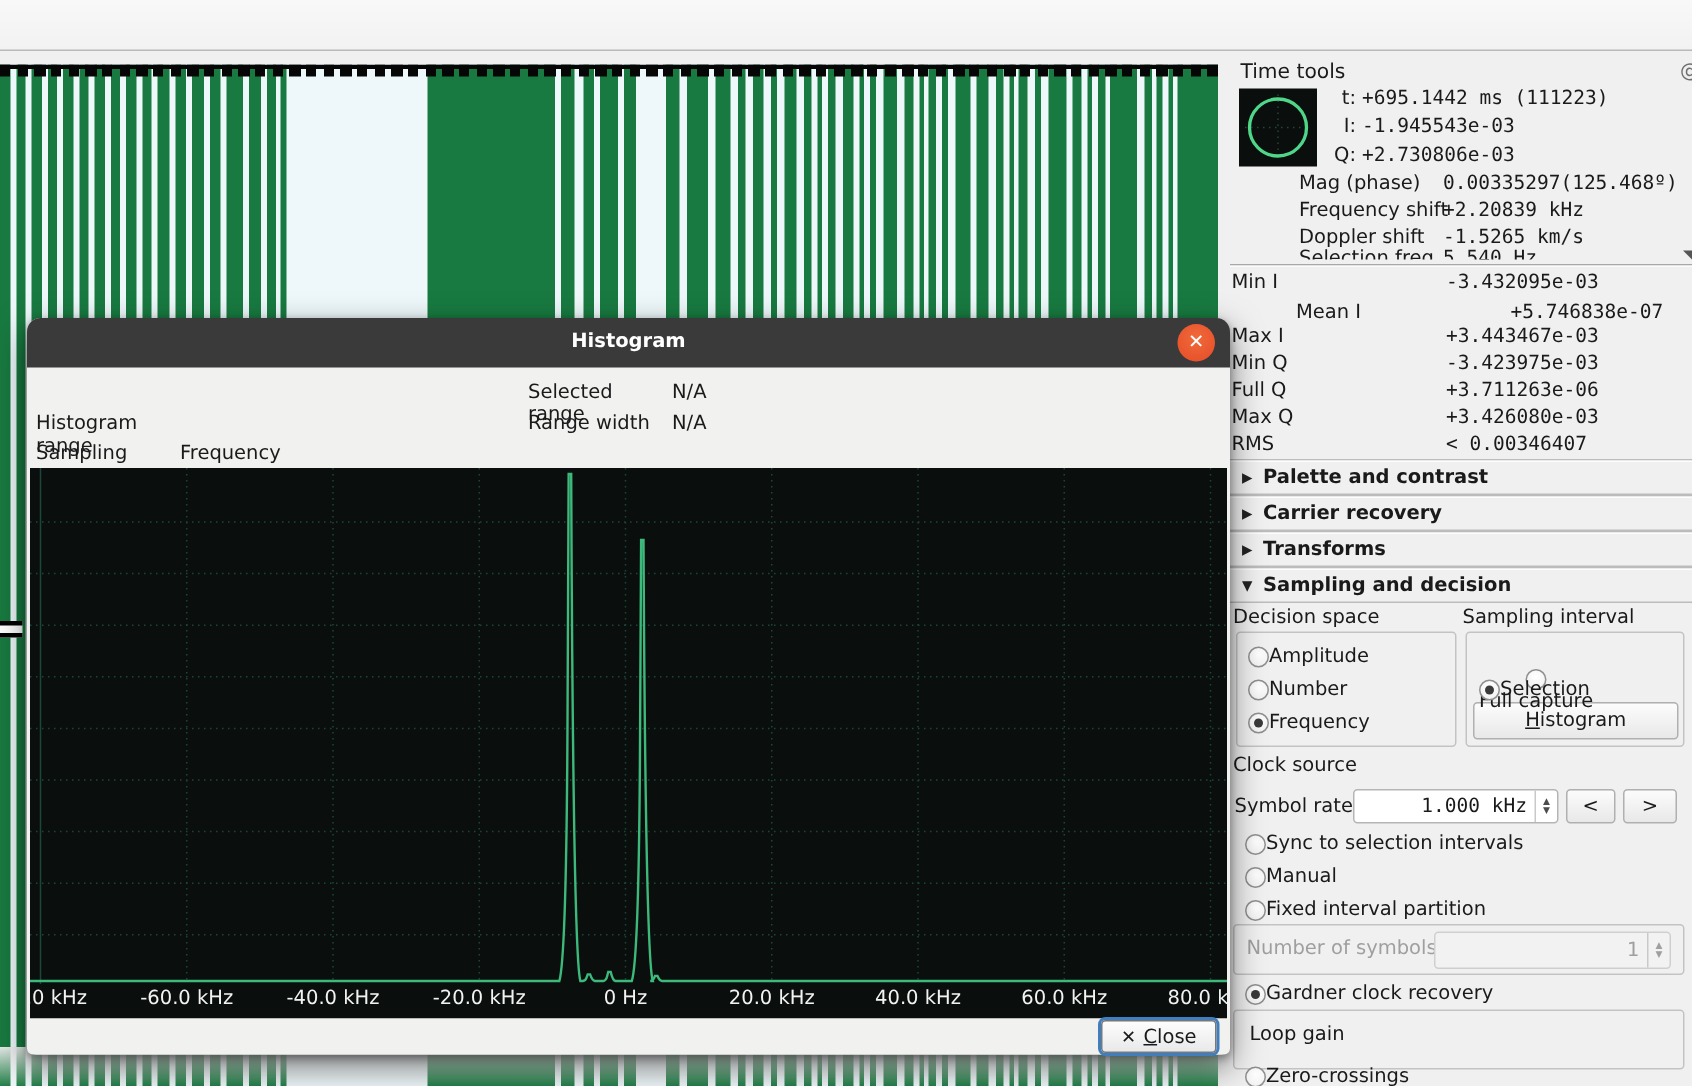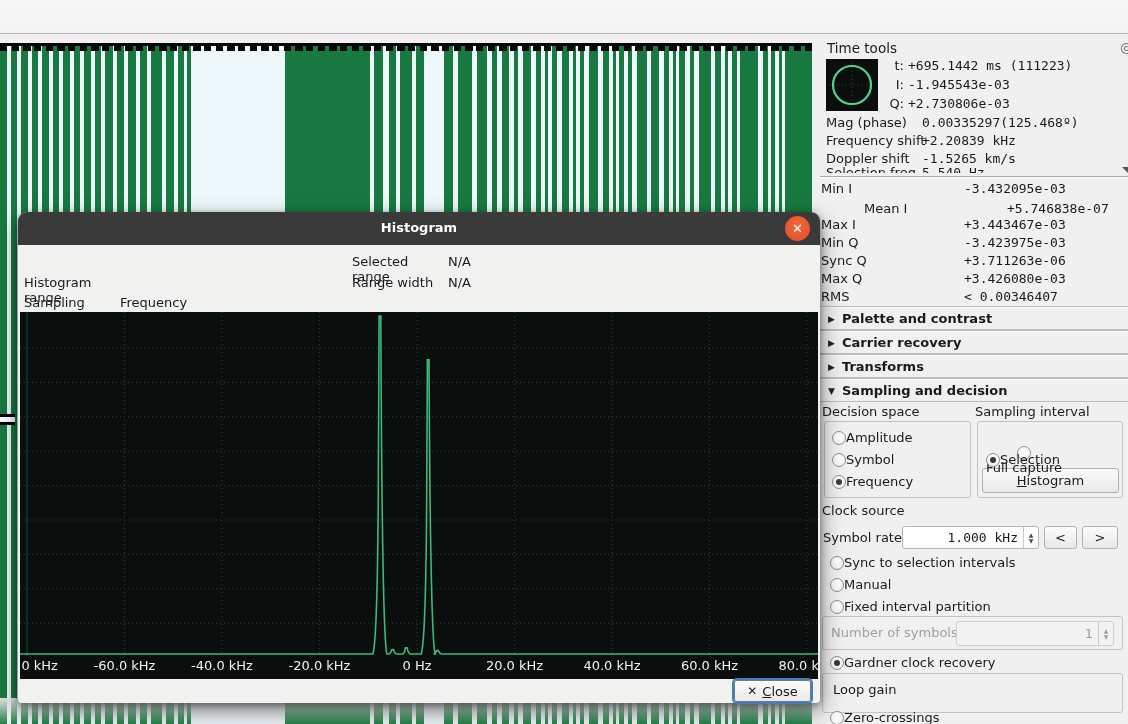--- a/index.html
+++ b/index.html
@@ -45,21 +45,21 @@
     font-size:13px; cursor:pointer; }
   #close-btn .x { font-weight:bold; font-size:12px; }
 
   
   #panel { position:absolute; left:820px; top:0; width:308px; height:724px; overflow:hidden; z-index:2; }
   .prow { position:absolute; white-space:nowrap; }
   #const-icon { position:absolute; left:6px; top:59px; width:52px; height:52px; background:#0a0f0d; }
   .tiq-row { display:flex; height:19px; align-items:center; }
   .tiq-row .l { width:22px; text-align:right; margin-right:4px; }
   .meas-row { display:flex; height:18px; align-items:center; }
-  .meas-row .l { width:96px; flex:none; }
+  .meas-row .l { width:96px; flex:none;margin-left:40px; }
   #clip-row { position:absolute; left:6px; top:163px; width:290px; height:10px; overflow:hidden; }
   #sep1 { position:absolute; left:0; top:176px; width:308px; border-top:1px solid #a8a8a8; border-bottom:1px solid #fbfbfb; }
   .stat-row { position:absolute; height:18px; width:300px; }
   .stat-row .l { margin-left:-5px; }
   .stat-row .v { position:absolute; left:138px; top:0; }
   .section { position:absolute; left:0; width:308px; height:23px; background:#f0f0f0;
     border-top:1px solid #fdfdfd; border-bottom:1px solid #bcbcbc; box-shadow:0 -1px 0 #bcbcbc;
     display:flex; align-items:center; font-weight:bold; cursor:pointer; }
   .section .arr { width:14px; margin-left:8px; font-size:9px; color:#222; }
   .groupbox { position:absolute; border:1px solid #c3c3c3; border-radius:3px; }
@@ -261,21 +261,21 @@
       <span class="mono">5.540 Hz</span>
     </div>
   </div>
   <div id="sep1"></div>
 
   <div id="stats-block">
       <div class="stat-row prow" style="left: 6px; top: 181px;"><span class="l">Min I</span><span class="v mono">-3.432095e-03</span></div>
       <div class="stat-row prow" style="left: 6px; top: 201px; margin-left: 43px;"><span class="l">Mean I</span><span class="v mono">+5.746838e-07</span></div>
       <div class="stat-row prow" style="left: 6px; top: 217px;"><span class="l">Max I</span><span class="v mono">+3.443467e-03</span></div>
       <div class="stat-row prow" style="left: 6px; top: 235px;"><span class="l">Min Q</span><span class="v mono">-3.423975e-03</span></div>
-      <div class="stat-row prow" style="left: 6px; top: 253px;"><span class="l">Sync Q</span><span class="v mono">+3.711263e-06</span></div>
+      <div class="stat-row prow" style="left: 6px; top: 253px;"><span class="l">Full Q</span><span class="v mono">+3.711263e-06</span></div>
       <div class="stat-row prow" style="left: 6px; top: 271px;"><span class="l">Max Q</span><span class="v mono">+3.426080e-03</span></div>
       <div class="stat-row prow" style="left: 6px; top: 289px;"><span class="l">RMS</span><span class="v mono">&lt; 0.00346407</span></div>
     </div>
 
   <div id="sections-block">
       <div class="section" style="top: 307px;">
         <span class="arr">▶</span>
         <span>Palette and contrast</span>
       </div>
       <div class="section" style="top: 331px;">
@@ -353,21 +353,21 @@
   <div class="radio-row" style="left:10px; top:709px;">
     <span class="radio"></span>
     <span>Zero-crossings</span>
   </div>
 <div class="radio-row" style="left: 12px; top: 429px;">
       <span class="radio"></span>
       <span>Amplitude</span>
     </div>
     <div class="radio-row" style="left: 12px; top: 451px;">
       <span class="radio"></span>
-      <span>Symbol</span>
+      <span>Number</span>
     </div>
     <div class="radio-row" style="left: 12px; top: 473px;">
       <span class="radio checked"></span>
       <span>Frequency</span>
     </div>
     <div class="radio-row" style="left: 166px; top: 446px; flex-direction: column;">
       <span class="radio"></span>
       <span>Full capture</span>
     </div>
     <div class="radio-row" style="left: 166px; top: 451px;">

